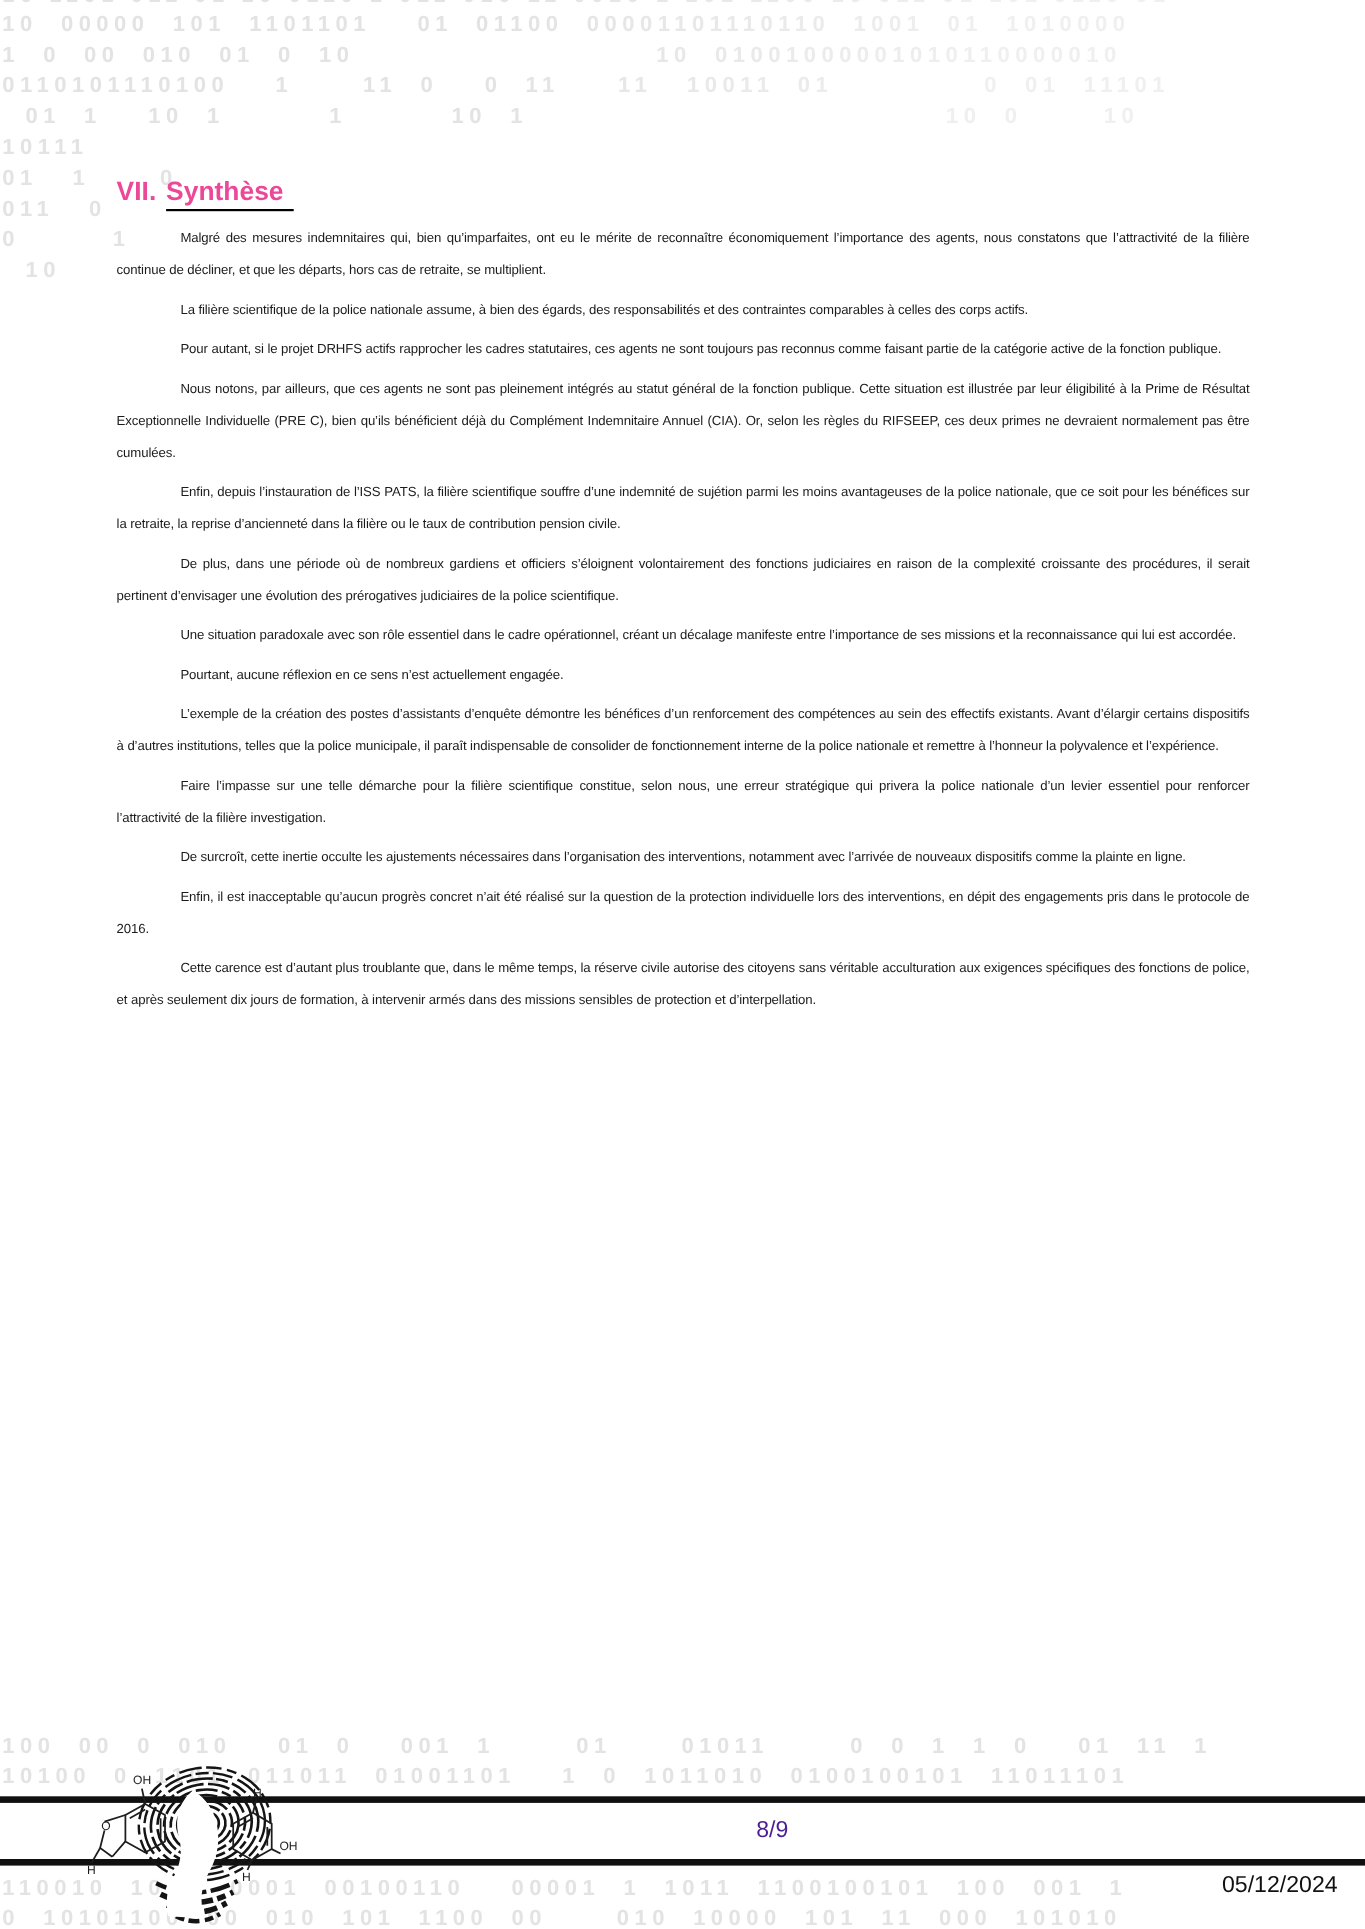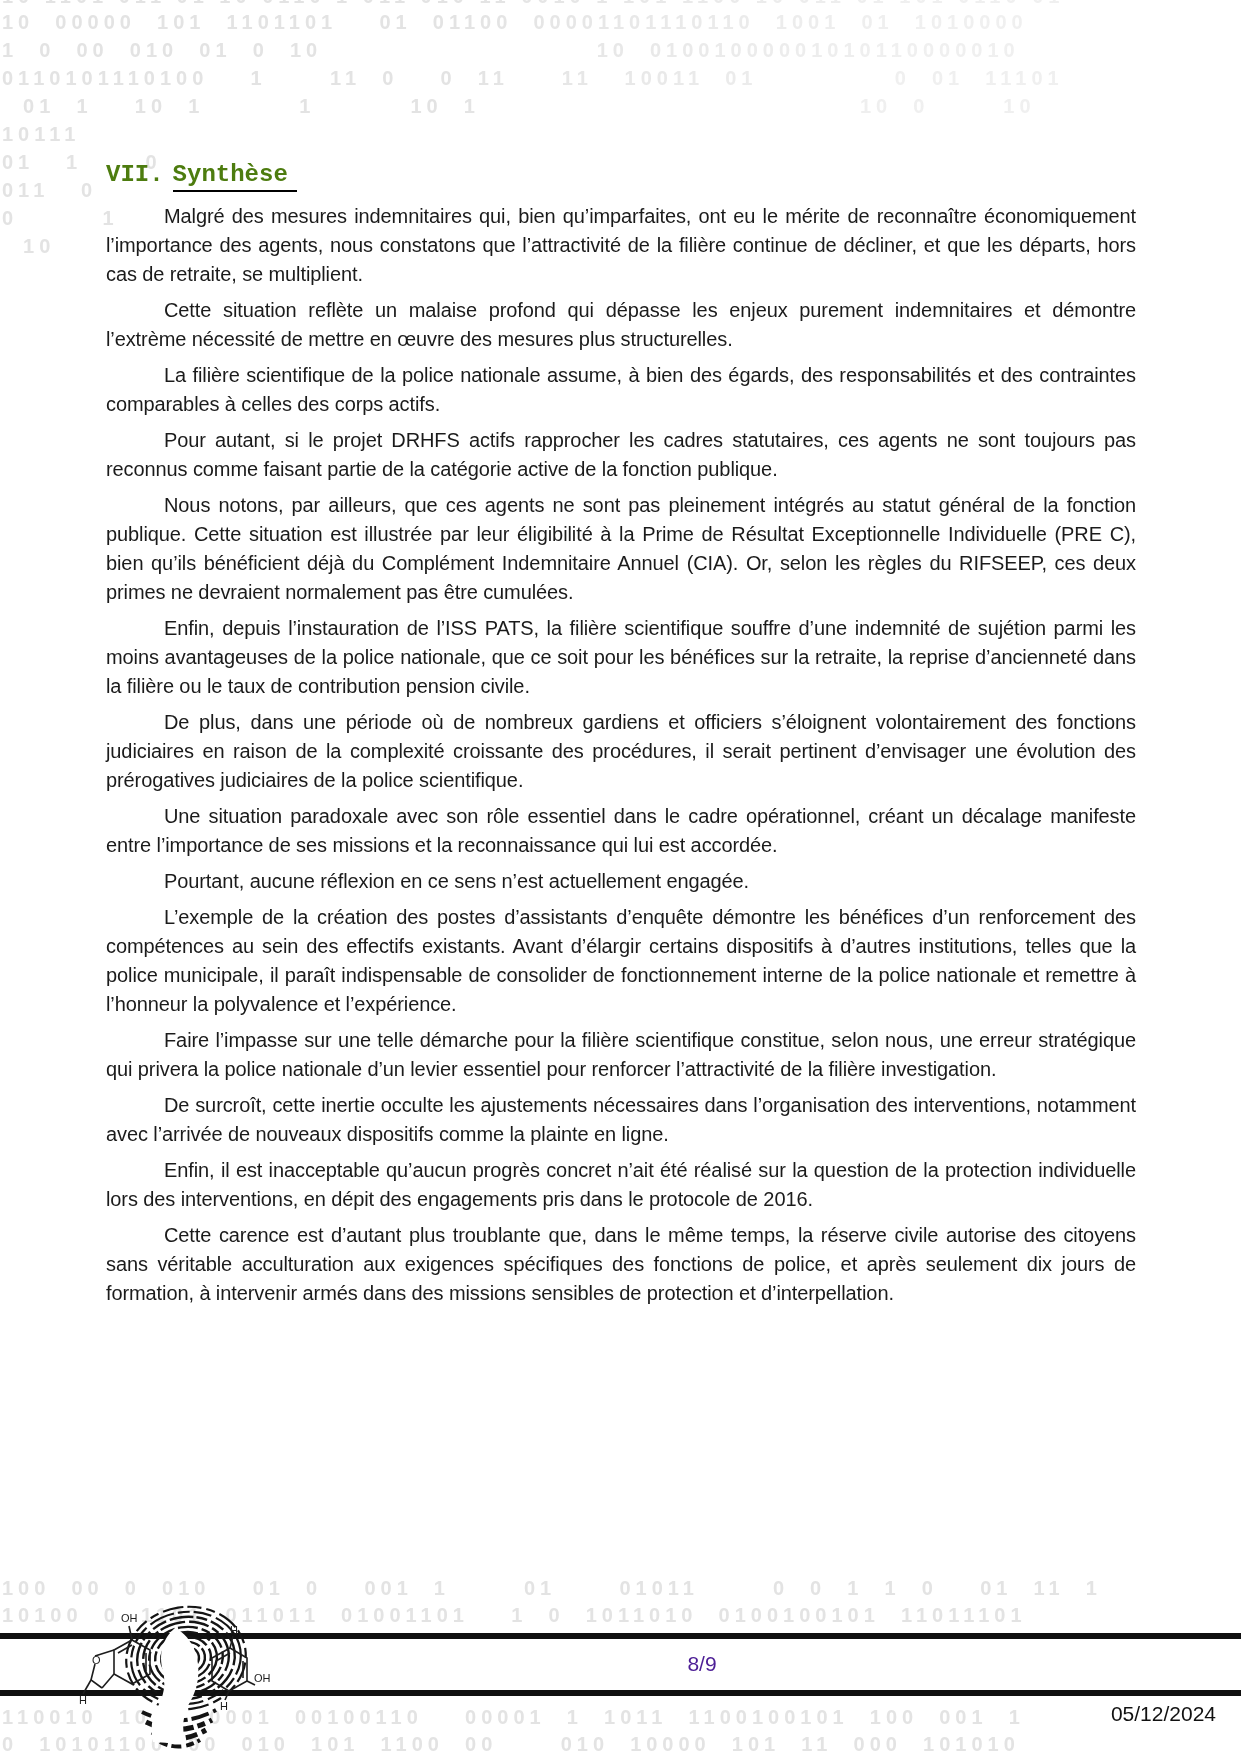--- a/index.html
+++ b/index.html
@@ -37,32 +37,31 @@
     top:160px;
     width:1030px;
     z-index:1;
     color:#1b1b1b;
   }
   h1.doc-heading{
     margin:0 0 12px 0;
     font-size:24px;
     line-height:30px;
     font-weight:bold;
-    color:#4d7c0f;
-    font-family:Liberation Mono, monospace;
+    color:#ec4899;
   }
   h1.doc-heading .numeral{margin-right:9px;}
   h1.doc-heading .title{
     border-bottom:2px solid #000;
     padding-bottom:2px;
     padding-right:9px;
   }
   .content p{
     margin:0 0 7px 0;
-    font-size:20px;
+    font-size:12px;
     line-height:29px;
     text-align:justify;
     text-indent:58px;
     letter-spacing:-0.1px;
   }
   
   .rule{position:absolute;left:0;width:1241px;height:6px;background:#101010;z-index:1;}
   .rule.top{top:1633px;}
   .rule.bottom{top:1690px;}
   .page-number{
@@ -97,21 +96,20 @@
     <div class="brow" style="top:1603px">10100  0  1101  011011  01001101    1  0  1011010  0100100101  11011101</div>
     <div class="brow" style="top:1705px">110010  10  0  0001  00100110    00001  1  1011  1100100101  100  001  1</div>
     <div class="brow" style="top:1732px">0  10101100  00  010  101  1100  00      010  10000  101  11  000  101010</div>
   </div>
 
   <div class="content">
     <h1 class="doc-heading">
       <span class="numeral">VII.</span><span class="title">Synthèse</span>
     </h1>
     <p>Malgré des mesures indemnitaires qui, bien qu’imparfaites, ont eu le mérite de reconnaître économiquement l’importance des agents, nous constatons que l’attractivité de la filière continue de décliner, et que les départs, hors cas de retraite, se multiplient.</p>
-    <p>Cette situation reflète un malaise profond qui dépasse les enjeux purement indemnitaires et démontre l’extrème nécessité de mettre en œuvre des mesures plus structurelles.</p>
     <p>La filière scientifique de la police nationale assume, à bien des égards, des responsabilités et des contraintes comparables à celles des corps actifs.</p>
     <p>Pour autant, si le projet DRHFS actifs rapprocher les cadres statutaires, ces agents ne sont toujours pas reconnus comme faisant partie de la catégorie active de la fonction publique.</p>
     <p>Nous notons, par ailleurs, que ces agents ne sont pas pleinement intégrés au statut général de la fonction publique. Cette situation est illustrée par leur éligibilité à la Prime de Résultat Exceptionnelle Individuelle (PRE C), bien qu’ils bénéficient déjà du Complément Indemnitaire Annuel (CIA). Or, selon les règles du RIFSEEP, ces deux primes ne devraient normalement pas être cumulées.</p>
     <p>Enfin, depuis l’instauration de l’ISS PATS, la filière scientifique souffre d’une indemnité de sujétion parmi les moins avantageuses de la police nationale, que ce soit pour les bénéfices sur la retraite, la reprise d’ancienneté dans la filière ou le taux de contribution pension civile.</p>
     <p>De plus, dans une période où de nombreux gardiens et officiers s’éloignent volontairement des fonctions judiciaires en raison de la complexité croissante des procédures, il serait pertinent d’envisager une évolution des prérogatives judiciaires de la police scientifique.</p>
     <p>Une situation paradoxale avec son rôle essentiel dans le cadre opérationnel, créant un décalage manifeste entre l’importance de ses missions et la reconnaissance qui lui est accordée.</p>
     <p>Pourtant, aucune réflexion en ce sens n’est actuellement engagée.</p>
     <p>L’exemple de la création des postes d’assistants d’enquête démontre les bénéfices d’un renforcement des compétences au sein des effectifs existants. Avant d’élargir certains dispositifs à d’autres institutions, telles que la police municipale, il paraît indispensable de consolider de fonctionnement interne de la police nationale et remettre à l’honneur la polyvalence et l’expérience.</p>
     <p>Faire l’impasse sur une telle démarche pour la filière scientifique constitue, selon nous, une erreur stratégique qui privera la police nationale d’un levier essentiel pour renforcer l’attractivité de la filière investigation.</p>
     <p>De surcroît, cette inertie occulte les ajustements nécessaires dans l’organisation des interventions, notamment avec l’arrivée de nouveaux dispositifs comme la plainte en ligne.</p>

